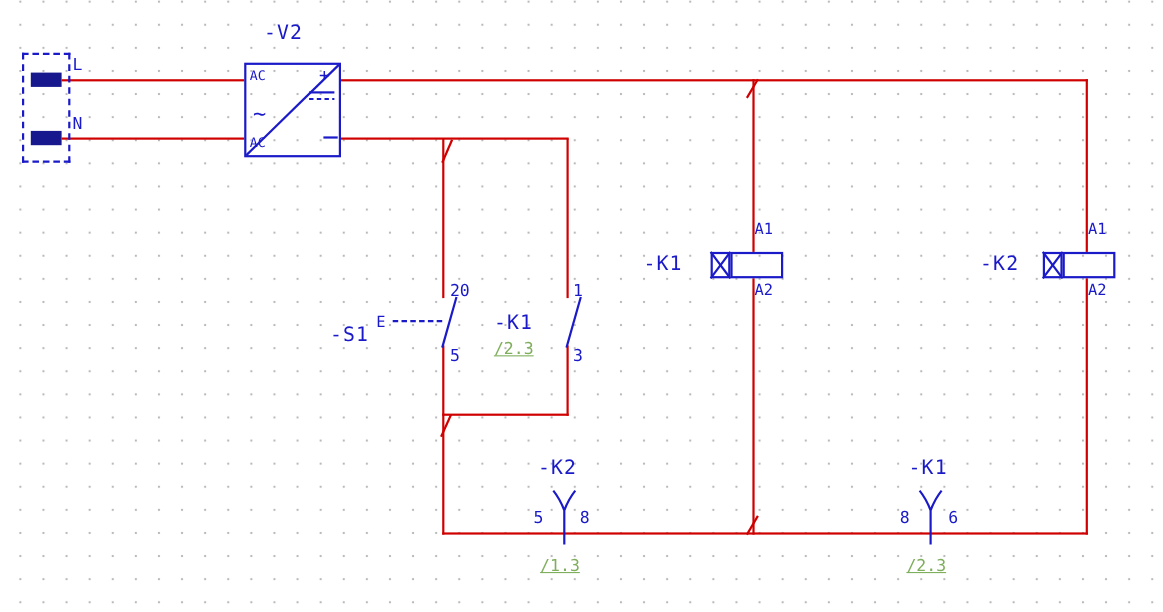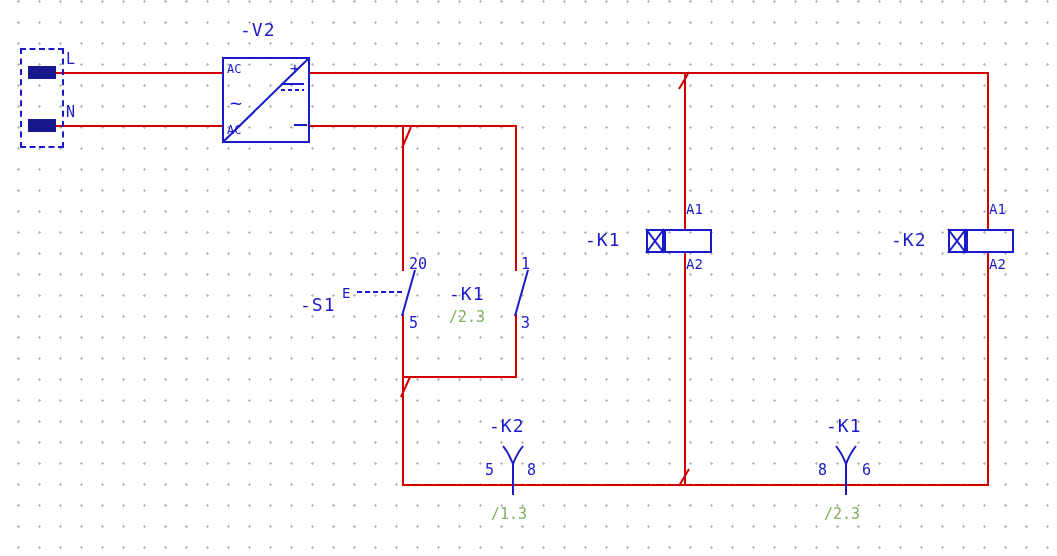--- a/index.html
+++ b/index.html
@@ -19,21 +19,21 @@
   .canvas{
     position:relative;width:1057px;height:556px;overflow:hidden;
     background-color:var(--color-background);
     background-image:radial-gradient(circle,var(--color-grid_dot) 1.1px,transparent 1.4px);
     background-size:21px 21px;
     background-position:8px 12px;
   }
   .wh{position:absolute;height:2px;background:var(--color-wire);}
   .wv{position:absolute;width:2px;background:var(--color-wire);}
   .lbl{position:absolute;color:var(--color-symbol);white-space:pre;line-height:1;}
-  .ref{color:var(--color-reference);}
+  .ref{color:var(--color-reference);text-decoration:underline;}
   .fs10{font-size:12px;}
   .fs14{font-size:14px;text-align:center;}
   .fs15{font-size:15px;}
   .fs16{font-size:16px;}
   .fs18{font-size:18px;letter-spacing:1px;}
   .fs20{font-size:20px;}
   .box{position:absolute;border:2px solid var(--color-symbol);background:transparent;}
   .term-block{position:absolute;border:2px dashed var(--color-symbol);}
   .term{position:absolute;background:var(--color-terminal_fill);}
   svg.overlay{position:absolute;left:0;top:0;}

